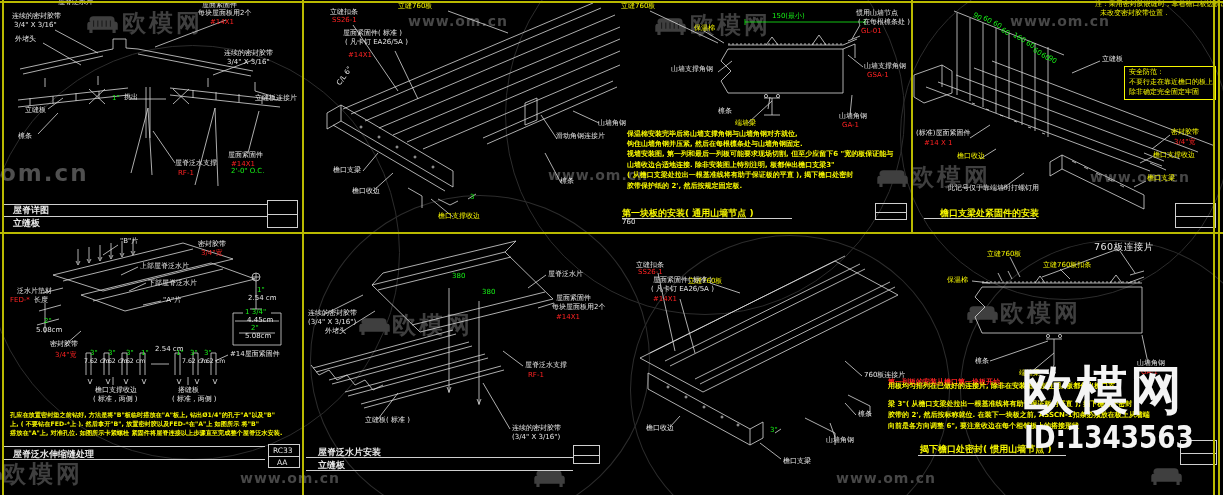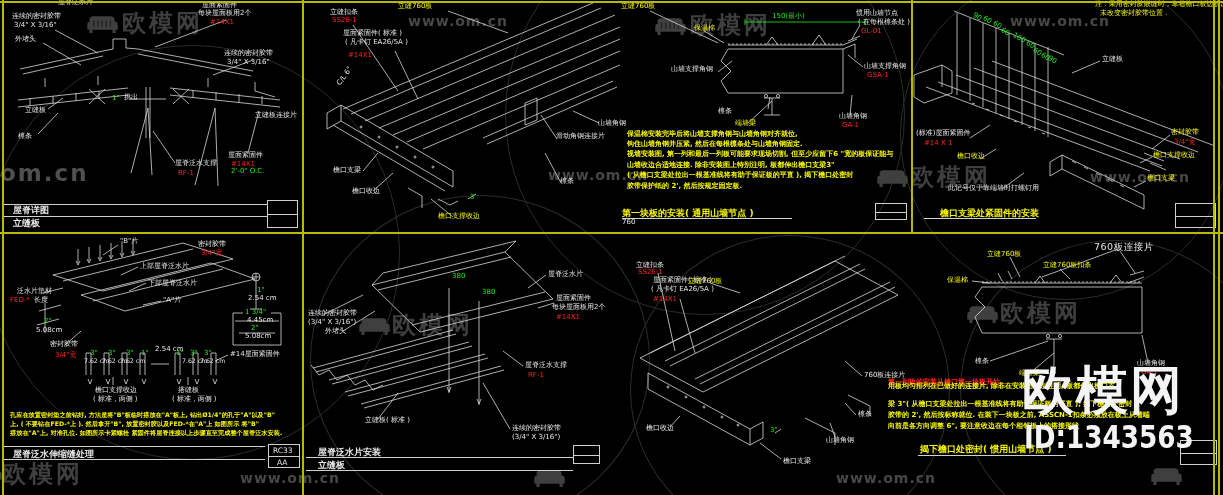--- a/index.html
+++ b/index.html
@@ -101,21 +101,21 @@
     </svg>
     <span class="lb" style="left:55px;top:-4px">屋脊泛水片</span>
     <span class="lb" style="left:9px;top:10px">连续的密封胶带</span>
     <span class="lb" style="left:11px;top:19px">3/4" X 3/16"</span>
     <span class="lb" style="left:12px;top:33px">外堵头</span>
     <span class="lb" style="left:199px;top:-1px">屋面紧固件</span>
     <span class="lb" style="left:195px;top:7px">每块屋面板用2个</span>
     <span class="lb r" style="left:207px;top:16px">#14X1</span>
     <span class="lb" style="left:221px;top:47px">连续的密封胶带</span>
     <span class="lb" style="left:224px;top:56px">3/4" X 3/16"</span>
-    <span class="lb" style="left:252px;top:109px">立缝板连接片</span>
+    <span class="lb" style="left:252px;top:92px">立缝板连接片</span>
     <span class="lb g" style="left:109px;top:92px">1"</span>
     <span class="lb" style="left:121px;top:91px">挑出</span>
     <span class="lb" style="left:22px;top:104px">立缝板</span>
     <span class="lb" style="left:15px;top:130px">檩条</span>
     <span class="lb" style="left:172px;top:157px">屋脊泛水支撑</span>
     <span class="lb r" style="left:175px;top:167px">RF-1</span>
     <span class="lb" style="left:225px;top:149px">屋面紧固件</span>
     <span class="lb r" style="left:228px;top:158px">#14X1</span>
     <span class="lb g" style="left:228px;top:165px">2'-0" O.C.</span>
     <div class="hline" style="left:0;top:201px;width:264px;"></div>
@@ -208,20 +208,25 @@
       <path d="M45,10 L45,92 M58,15 L58,98 M71,20 L71,104 M84,25 L84,110 M97,30 L97,116 M110,35 L110,122 M123,40 L123,128 M136,44 L136,134"></path>
       <path d="M150,152 L232,192 L232,206 L150,166 Z M150,152 L138,159 L138,173 L150,166"></path>
       <path d="M160,158 l4,2 M172,164 l4,2 M184,170 l4,2 M196,176 l4,2 M208,182 l4,2"></path>
       <path d="M60,100 l3,1 M74,106 l3,1 M88,112 l3,1 M102,118 l3,1 M116,124 l3,1 M130,130 l3,1"></path>
       <path d="M232,150 l20,8 M238,160 l16,7"></path>
       <path d="M188,58 L160,70 M58,135 L78,122 M68,156 L84,146 M90,186 L112,170 M258,132 L240,146 M240,154 L228,160 M234,178 L222,184"></path>
     </svg>
     <span class="lb y" style="left:183px;top:-2px">注 : 采用密封胶嵌缝时 , 靠着檐口板边挤出</span>
     <span class="lb y" style="left:188px;top:7px">未改变密封胶带位置 .</span>
     <span class="lb" style="left:190px;top:53px">立缝板</span>
+    <div class="safety" style="left:212px;top:63px;width:92px;height:34px;">
+      <span class="lb y" style="left:4px;top:2px">安全防范 :</span>
+      <span class="lb y" style="left:4px;top:12px">不要行走在靠近檐口的板上</span>
+      <span class="lb y" style="left:4px;top:22px">除非确定完全固定牢固</span>
+    </div>
     <span class="lb" style="left:4px;top:127px">(标准)屋面紧固件</span>
     <span class="lb r" style="left:12px;top:137px">#14 X 1</span>
     <span class="lb y" style="left:45px;top:150px">檐口收边</span>
     <span class="lb" style="left:36px;top:182px">此记号仅于靠端墙时打螺钉用</span>
     <span class="lb y" style="left:259px;top:126px">密封胶带</span>
     <span class="lb r" style="left:262px;top:136px">3/4"宽</span>
     <span class="lb y" style="left:241px;top:149px">檐口支撑收边</span>
     <span class="lb y" style="left:235px;top:172px">檐口支梁</span>
     <span class="lb g rot30" style="left:63px;top:9px">90</span>
     <span class="lb g rot30" style="left:73px;top:12px">60</span>

